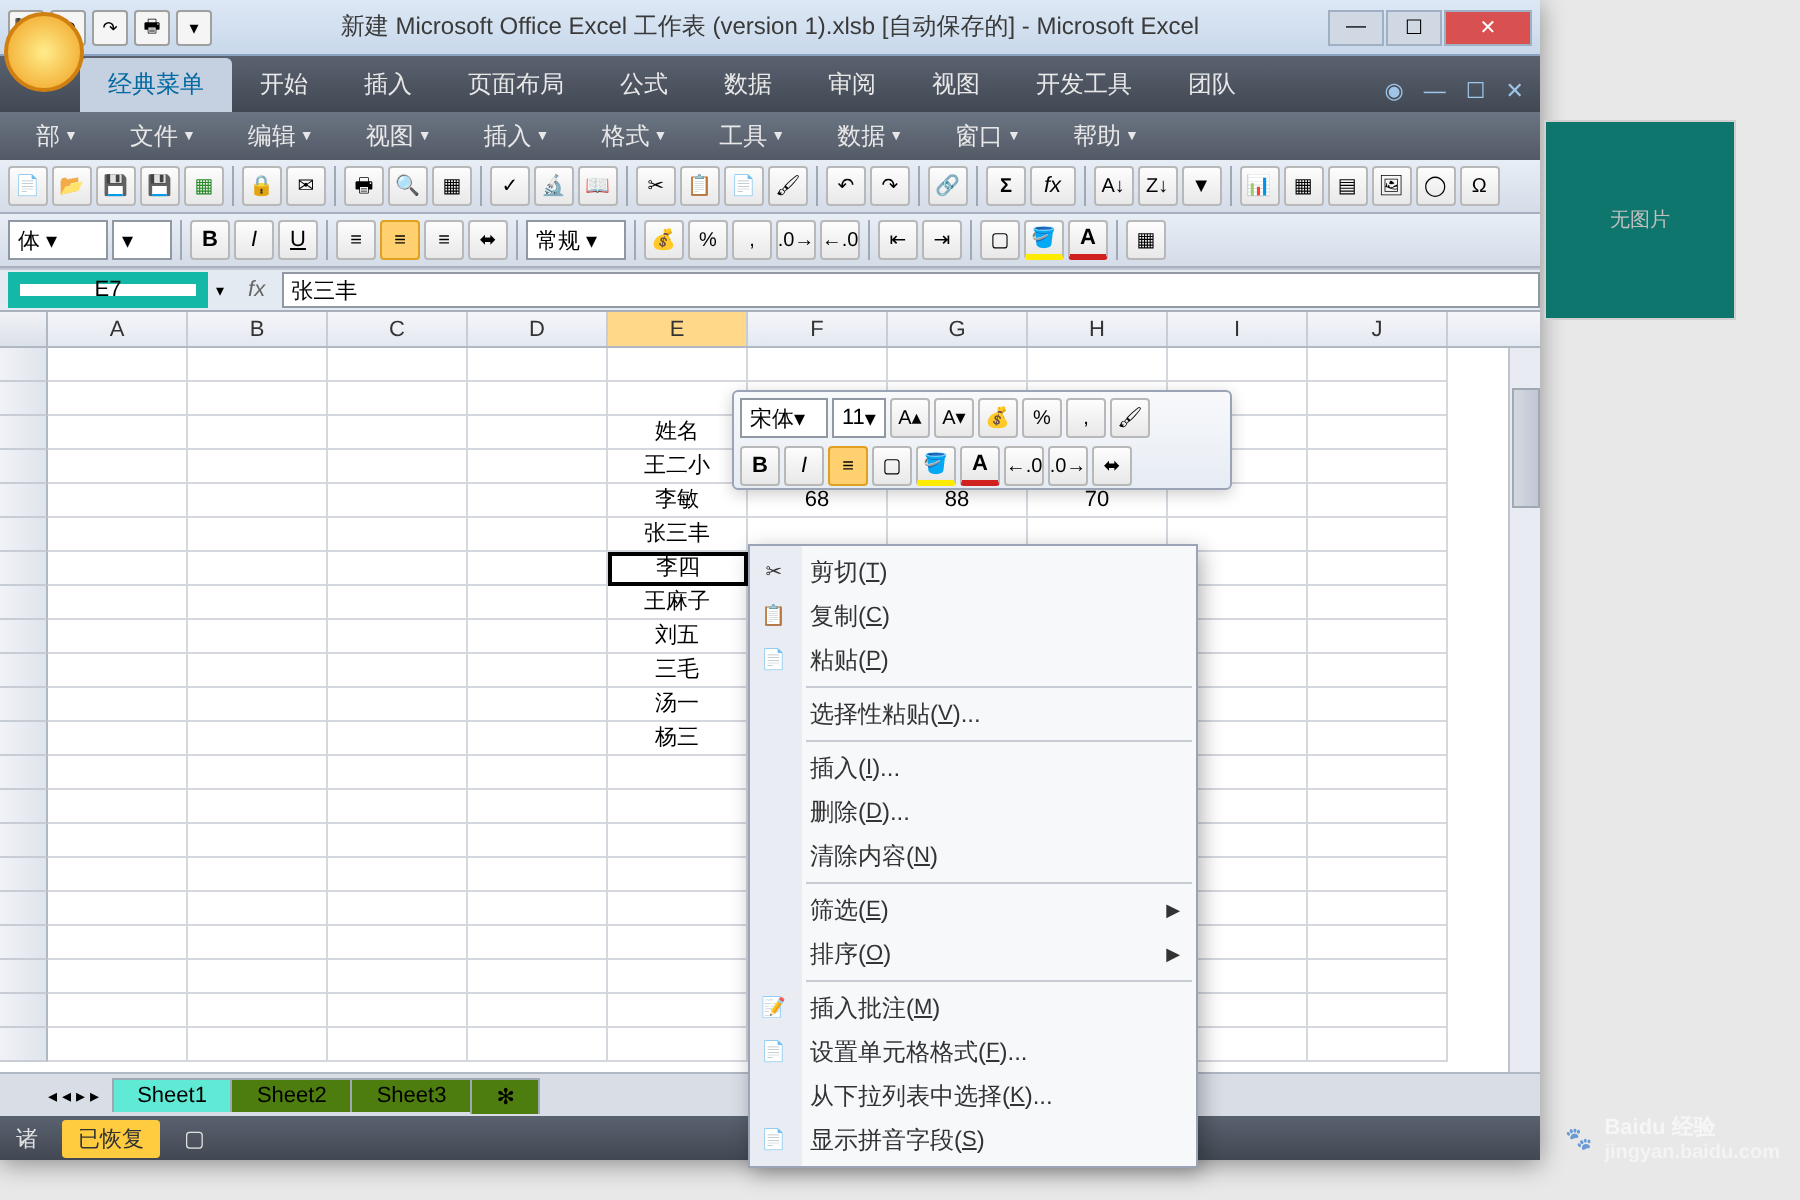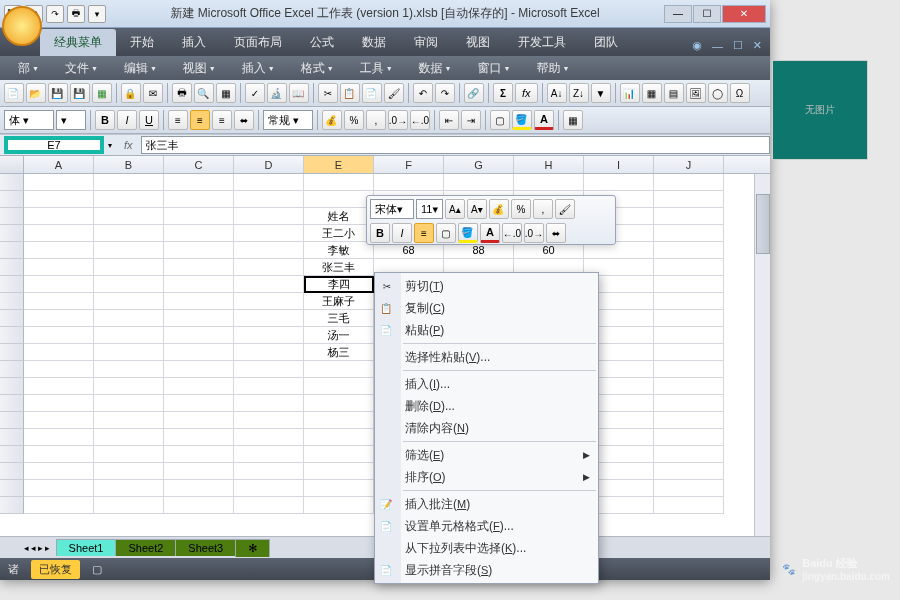--- a/index.html
+++ b/index.html
@@ -8,33 +8,33 @@
 .titlebar{height:28px;background:linear-gradient(#dde8f5,#c8d8ea);display:flex;align-items:center;padding:0 4px;border-bottom:1px solid #8ba4c4}
 .qat{display:flex;gap:3px;align-items:center}
 .qat-btn{width:18px;height:18px;background:#f5f5f5;border:1px solid #a0a0a0;border-radius:2px;display:flex;align-items:center;justify-content:center;font-size:9px}
 .title-text{flex:1;text-align:center;color:#3a3a3a;font-size:12px}
 .winbtns{display:flex;gap:1px}
 .winbtn{width:28px;height:18px;background:#d0d8e4;border:1px solid #a0b0c4;display:flex;align-items:center;justify-content:center;font-size:10px}
 .winbtn.close{background:#d85050;color:#fff;width:44px}
 .ribbon-tabs{height:28px;background:linear-gradient(#5a6270,#414852);display:flex;align-items:flex-end;padding-left:40px;position:relative}
 .office-btn{position:absolute;left:2px;top:-22px;width:40px;height:40px;border-radius:50%;background:radial-gradient(#ffec8b,#f0a020);border:2px solid #d08010;z-index:5}
 .rtab{padding:5px 14px;color:#e8e8e8;font-size:12px;cursor:pointer}
-.rtab.active{background:#c5d0e0;color:#14532d;border-radius:3px 3px 0 0}
+.rtab.active{background:#c5d0e0;color:#0369a1;border-radius:3px 3px 0 0}
 .rhelp{margin-left:auto;padding:4px 8px;color:#9fc5e8;display:flex;gap:10px;align-items:center}
 .menubar{height:24px;background:linear-gradient(#6b7482,#525a66);display:flex;align-items:center;padding-left:6px;gap:2px}
 .mitem{padding:3px 12px;color:#e8e8e8;font-size:12px;display:flex;align-items:center;gap:2px}
 .mitem .dd{font-size:7px}
 .toolbar{background:linear-gradient(#e8eef6,#d4dce8);padding:3px 4px;display:flex;flex-wrap:wrap;gap:2px;align-items:center;border-bottom:1px solid #a8b0c0}
 .tbtn{width:20px;height:20px;background:linear-gradient(#fdfdfd,#e8e8e8);border:1px solid #b8b8b8;border-radius:2px;display:flex;align-items:center;justify-content:center;font-size:10px}
 .tbtn.wide{width:auto;padding:0 6px}
 .tsep{width:1px;height:20px;background:#a0a8b4;margin:0 2px}
 .tbtn.active{background:#ffd070;border-color:#e0a020}
 .fontbox{height:20px;background:#fff;border:1px solid #9098a4;padding:0 4px;display:flex;align-items:center;min-width:50px}
 .namebox-row{height:22px;background:#e4eaf2;display:flex;align-items:center;border-top:1px solid #c0c8d4;border-bottom:1px solid #a8b0bc}
-.namebox{width:100px;height:18px;background:#fff;border:4px solid #14b8a6;margin-left:4px;padding:0 4px;text-align:center;display:flex;align-items:center;justify-content:center}
+.namebox{width:100px;height:18px;background:#fff;border:6px solid #14b8a6;margin-left:4px;padding:0 4px;text-align:center;display:flex;align-items:center;justify-content:center}
 .fx-label{padding:0 8px;font-style:italic;color:#666}
 .formula-bar{flex:1;height:18px;background:#fff;border:1px solid #9098a4;padding:0 4px;display:flex;align-items:center}
 .grid-area{position:relative;background:#fff;height:380px;overflow:hidden}
 .colheaders{display:flex;height:18px;background:linear-gradient(#f4f6fa,#e4e8f0);border-bottom:1px solid #b0b8c4}
 .corner{width:24px;border-right:1px solid #b0b8c4;background:linear-gradient(#f0f2f6,#dce0e8)}
 .colh{width:70px;text-align:center;border-right:1px solid #c8ccd4;line-height:18px;font-size:11px;color:#333}
 .colh.sel{background:#ffd88a}
 .rows{overflow:hidden}
 .row{display:flex;height:17px}
 .rowh{width:24px;background:linear-gradient(90deg,#f0f2f6,#e0e4ec);border-right:1px solid #b0b8c4;border-bottom:1px solid #c8ccd4;text-align:center;line-height:17px;font-size:10px;color:#444}
@@ -273,21 +273,21 @@
         </div>
         <div class="row">
           <div class="rowh"></div>
           <div class="cell"></div>
           <div class="cell"></div>
           <div class="cell"></div>
           <div class="cell"></div>
           <div class="cell">李敏</div>
           <div class="cell">68</div>
           <div class="cell">88</div>
-          <div class="cell">60</div>
+          <div class="cell">70</div>
           <div class="cell"></div>
           <div class="cell"></div>
         </div>
         <div class="row">
           <div class="rowh"></div>
           <div class="cell"></div>
           <div class="cell"></div>
           <div class="cell"></div>
           <div class="cell"></div>
           <div class="cell">张三丰</div>
@@ -310,20 +310,33 @@
           <div class="cell"></div>
           <div class="cell"></div>
         </div>
         <div class="row">
           <div class="rowh"></div>
           <div class="cell"></div>
           <div class="cell"></div>
           <div class="cell"></div>
           <div class="cell"></div>
           <div class="cell">王麻子</div>
+          <div class="cell"></div>
+          <div class="cell"></div>
+          <div class="cell"></div>
+          <div class="cell"></div>
+          <div class="cell"></div>
+        </div>
+        <div class="row">
+          <div class="rowh"></div>
+          <div class="cell"></div>
+          <div class="cell"></div>
+          <div class="cell"></div>
+          <div class="cell"></div>
+          <div class="cell">刘五</div>
           <div class="cell"></div>
           <div class="cell"></div>
           <div class="cell"></div>
           <div class="cell"></div>
           <div class="cell"></div>
         </div>
         <div class="row">
           <div class="rowh"></div>
           <div class="cell"></div>
           <div class="cell"></div>

